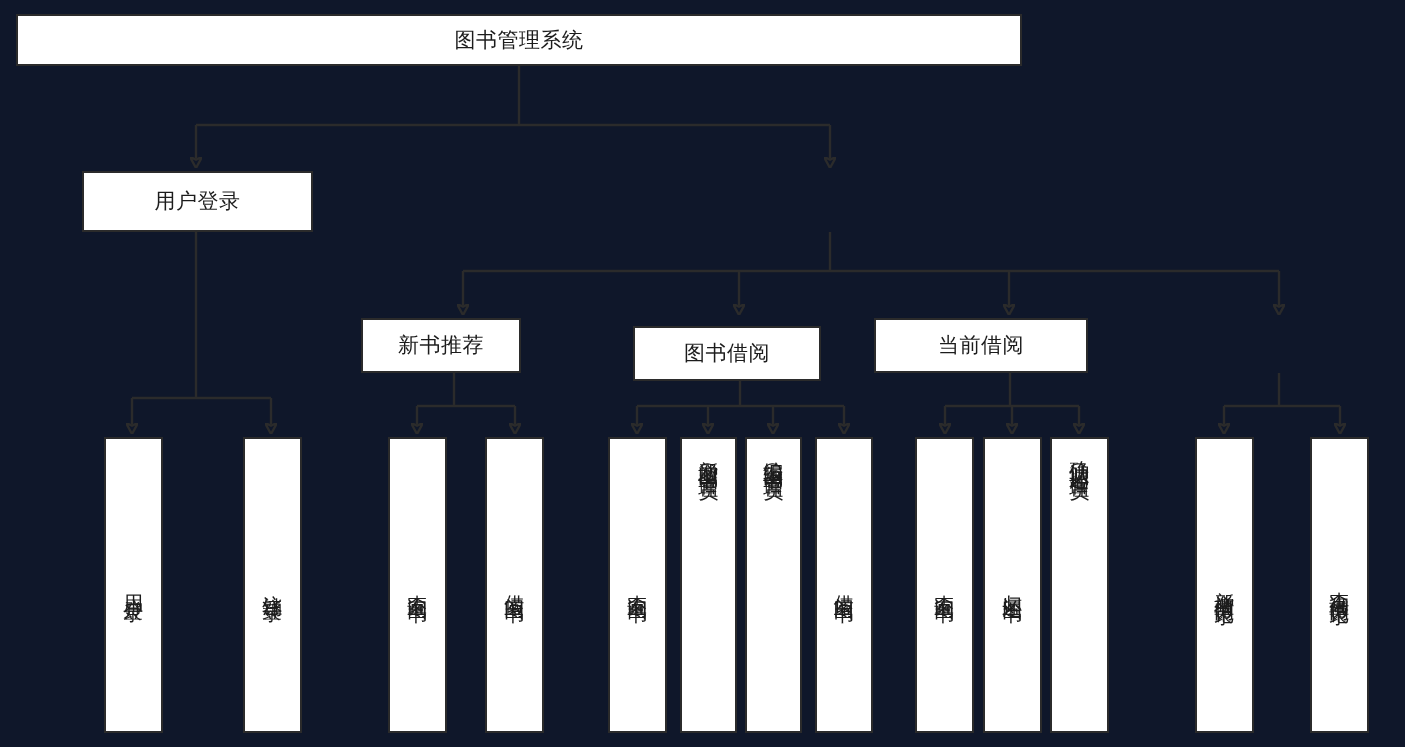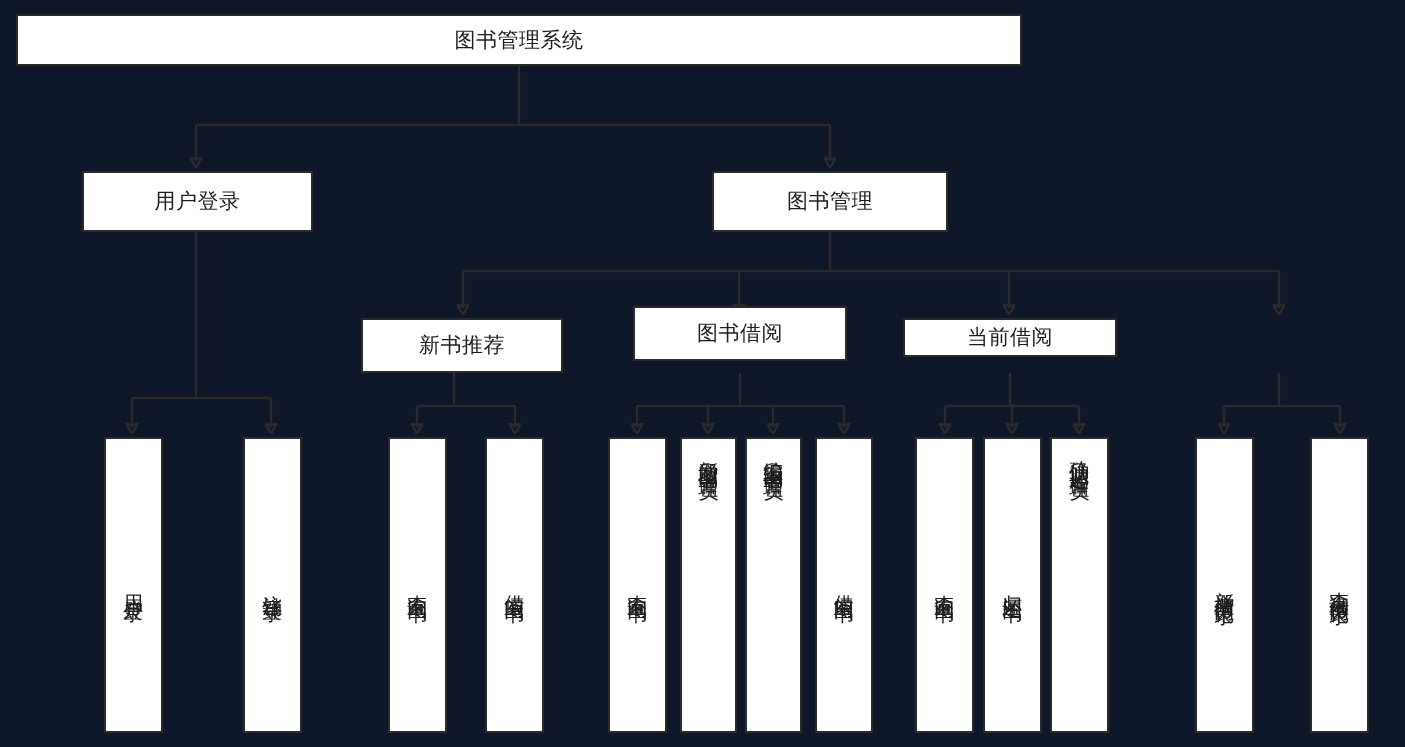--- a/index.html
+++ b/index.html
@@ -140,33 +140,30 @@
   </svg>
 
   <div class="node h" style="left:16px;top:14px;width:1006px;height:52px;">
     <span class="label">图书管理系统</span>
   </div>
 
   <div class="node h" style="left:82px;top:171px;width:231px;height:61px;">
     <span class="label">用户登录</span>
   </div>
 
-  <div class="node h" style="left:712px;top:171px;width:236px;height:61px;">
-    <span class="label">图书管理</span>
-  </div>
-
-  <div class="node h" style="left:361px;top:318px;width:202px;height:55px;">
+
+  <div class="node h" style="left:361px;top:318px;width:160px;height:55px;">
     <span class="label">新书推荐</span>
   </div>
 
-  <div class="node h" style="left:633px;top:306px;width:214px;height:55px;">
+  <div class="node h" style="left:633px;top:326px;width:188px;height:55px;">
     <span class="label">图书借阅</span>
   </div>
 
-  <div class="node h" style="left:903px;top:318px;width:214px;height:39px;">
+  <div class="node h" style="left:874px;top:318px;width:214px;height:55px;">
     <span class="label">当前借阅</span>
   </div>
 
 
   <div class="node v mid" style="left:104px;top:437px;width:59px;height:296px;">
     <span class="label">用户登录</span>
   </div>
 
   <div class="node v mid" style="left:243px;top:437px;width:59px;height:296px;">
     <span class="label">注销登录</span>

